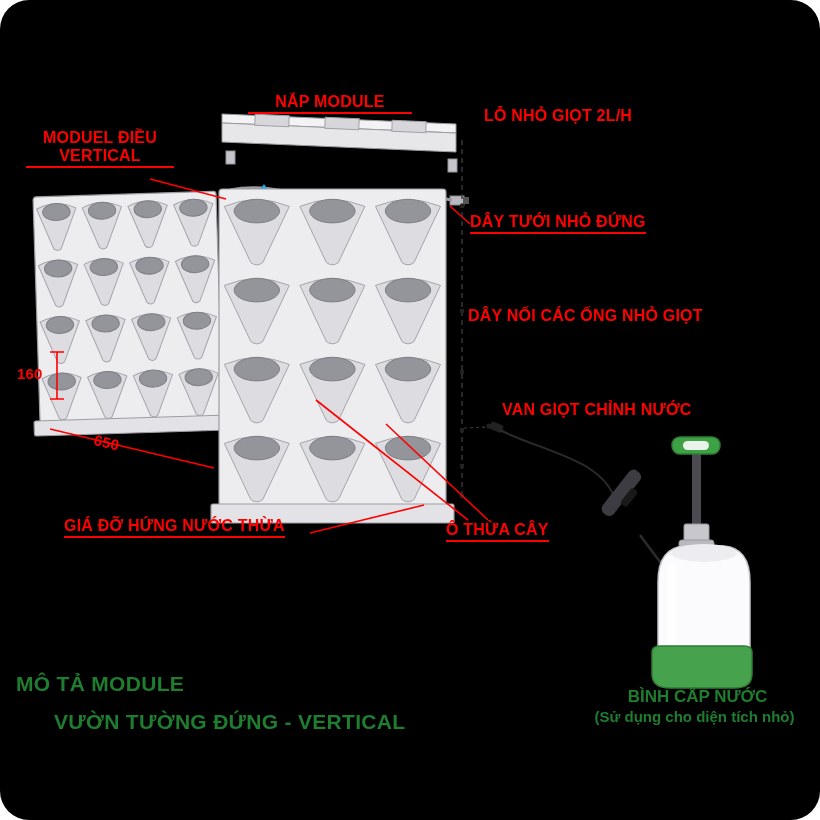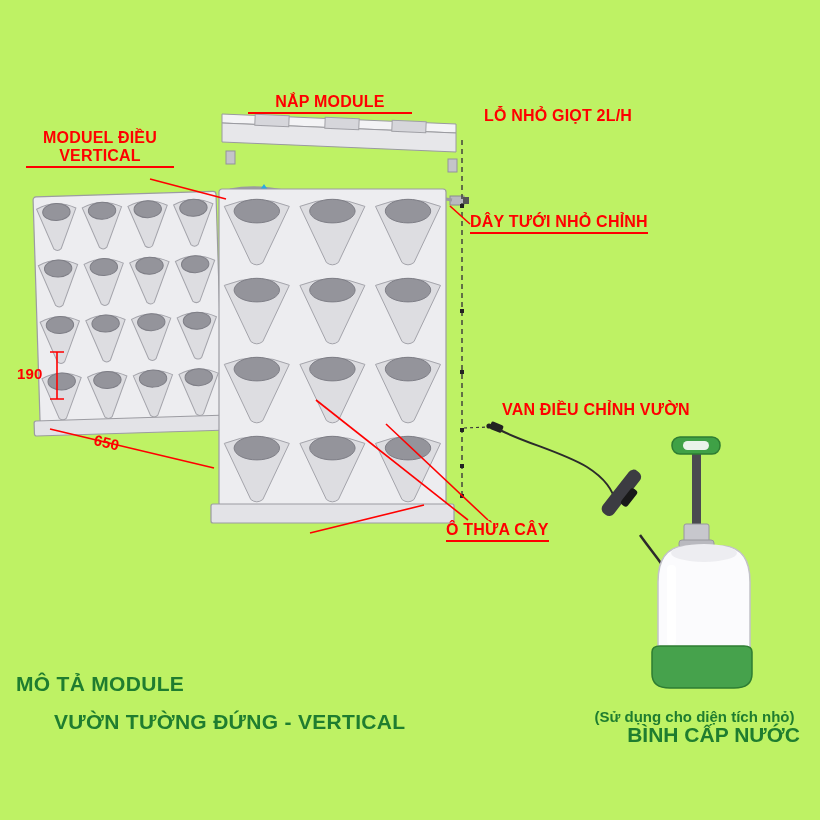--- a/index.html
+++ b/index.html
@@ -1,18 +1,18 @@
 <!DOCTYPE html>
 <html style="--red: #ff0000; --green: #1f7d2f;"><head>
 <meta charset="utf-8">
 <style>
   * { margin:0; padding:0; box-sizing:border-box; }
   html,body { background:#ffffff; }
   body { font-family:"Liberation Sans", sans-serif; }
-  .canvas { position:relative; width:820px; height:820px; background:#bef264; overflow:hidden; }
+  .canvas { position:relative; width:820px; height:820px; background:#000000; overflow:hidden;border-radius:29px; }
   .art { position:absolute; left:0; top:0; }
   .lbl { position:absolute; font-weight:bold; font-size:16px; color:var(--red,#ff0000);
          line-height:1.12; white-space:nowrap; letter-spacing:0.2px; }
   .lbl.ul { border-bottom:2px solid var(--red,#ff0000); padding-bottom:1px; }
   .lbl.center { text-align:center; }
   .dim { font-size:15px; }
   .green-lbl { position:absolute; font-weight:bold; color:var(--green,#1f7d2f); text-align:center; }
   .title { position:absolute; left:16px; width:520px; text-align:left; font-weight:bold;
            font-size:21px; color:var(--green,#1f7d2f); letter-spacing:0.3px; }
 </style>
@@ -169,33 +169,35 @@
 
   <div class="lbl ul center" style="left:248px; top:93px; width:164px;">NẮP MODULE</div>
 
   <div class="lbl" style="left:484px; top:107px;">LỖ NHỎ GIỌT 2L/H</div>
 
   <div class="lbl ul center" style="left:26px; top:129px; width:148px; white-space:normal;">
     <div>MODUEL ĐIỀU</div>
     <div>VERTICAL</div>
   </div>
 
-  <div class="lbl ul" style="left:470px; top:213px;">DÂY TƯỚI NHỎ CHỈNH</div>
-
-
-  <div class="lbl" style="left:502px; top:401px;">VAN ĐIỀU CHỈNH VƯỜN</div>
+  <div class="lbl ul" style="left:470px; top:213px;">DÂY TƯỚI NHỎ ĐỨNG</div>
+
+  <div class="lbl" style="left:468px; top:307px;">DÂY NỐI CÁC ỐNG NHỎ GIỌT</div>
+
+  <div class="lbl" style="left:502px; top:401px;">VAN GIỌT CHỈNH NƯỚC</div>
 
   <div class="lbl ul" style="left:446px; top:521px;">Ô THỪA CÂY</div>
 
-
-  <div class="lbl dim" style="left:17px; top:366px;">190</div>
+  <div class="lbl ul" style="left:64px; top:517px;">GIÁ ĐỠ HỨNG NƯỚC THỪA</div>
+
+  <div class="lbl dim" style="left:17px; top:366px;">160</div>
 
   <div class="lbl dim" style="left:96px; top:432px; transform:rotate(13.5deg); transform-origin:left top;">650</div>
 
-  <div class="green-lbl" style="left:616px; top:687px; width:195px; font-size:21px;margin-top:36px;">BÌNH CẤP NƯỚC</div>
+  <div class="green-lbl" style="left:600px; top:687px; width:195px; font-size:17px;">BÌNH CẤP NƯỚC</div>
 
   <div class="green-lbl" style="left:552px; top:708px; width:285px; font-size:15px;">(Sử dụng cho diện tích nhỏ)</div>
 
   <div class="title" style="top:672px;">MÔ TẢ MODULE</div>
 
   <div class="title" style="top:710px;padding-left:38px;">VƯỜN TƯỜNG ĐỨNG - VERTICAL</div>
 
 </div>
 
 </body></html>

